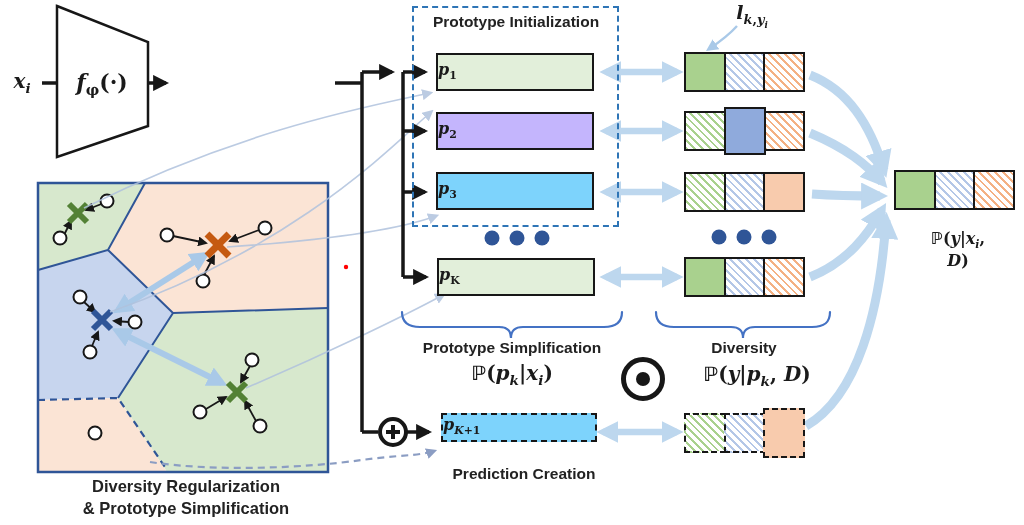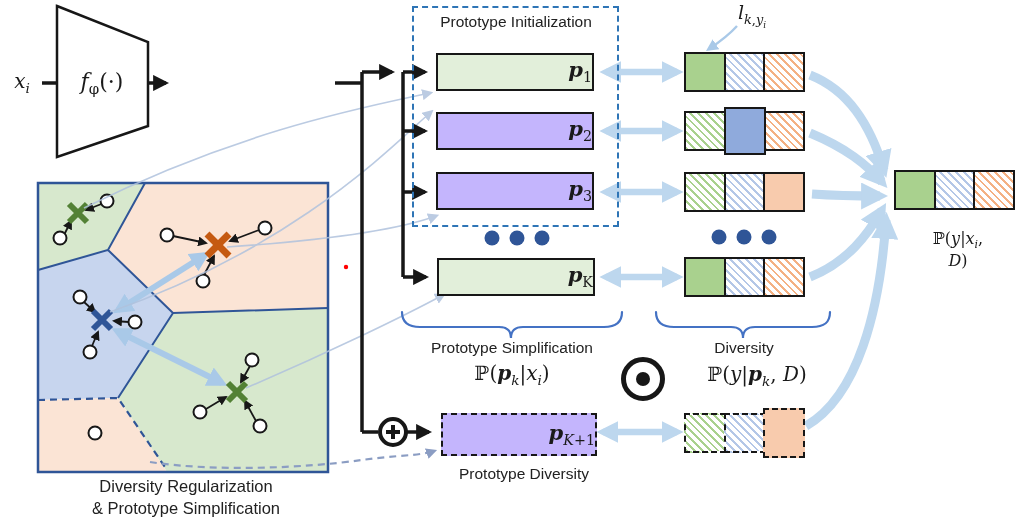--- a/index.html
+++ b/index.html
@@ -1,35 +1,35 @@
 <!DOCTYPE html>
 <html><head>
 <meta charset="utf-8">
 <style>
   html,body{margin:0;padding:0;background:#fff;}
   #canvas{position:relative;width:1024px;height:525px;background:#fff;overflow:hidden;
           font-family:"Liberation Sans",sans-serif;color:#1a1a1a;}
   #underlay{position:absolute;left:0;top:0;z-index:0;}
-  .abs{position:absolute;z-index:2;}
+  .abs{position:absolute;z-index:2;font-weight:bold;}
   .math{font-family:"DejaVu Serif","DejaVu Sans",serif;}
   .math sub{font-size:68%;}
   .lbl{font-size:15.5px;color:#222;white-space:nowrap;}
   .ctr{transform:translateX(-50%);text-align:center;}
   
   .wbox{box-sizing:border-box;border:2.5px solid #171717;background:#fff;
         display:flex;align-items:center;justify-content:center;}
   
   .pbox{box-sizing:border-box;width:158px;height:38px;border:2.5px solid #171717;
-        display:flex;align-items:center;justify-content:flex-end;
-        font-size:21px;padding-left:36px;}
+        display:flex;align-items:center;justify-content:flex-start;
+        font-size:16px;}
   .pbox .math{line-height:1;}
   .tone-green{background:#e2efda;}
   .tone-blue{background:#c4b5fd;}
-  .tone-peach{background:#c4b5fd;}
-  .pbox.dashed{border:2.8px dashed #171717;width:156px;height:43px;}
+  .tone-peach{background:#7dd3fc;}
+  .pbox.dashed{border:2.8px dashed #171717;width:156px;height:29px;}
   
   #init-box{box-sizing:border-box;left:412px;top:6px;width:207px;height:221px;
             border:2.5px dashed #2e75b6;z-index:1;}
   #init-title{left:516px;top:13px;}
   
   .bar{position:absolute;display:flex;z-index:2;}
   .bar .seg{box-sizing:border-box;width:42px;height:40px;border:2.5px solid #171717;margin-left:-2.5px;}
   .bar .seg:first-child{margin-left:0;}
   .bar .seg.pop{height:48px;margin-top:-4px;position:relative;z-index:3;}
   .bar.dashedb .seg{border-style:dashed;border-width:2.6px;}
@@ -276,17 +276,17 @@
   <div class="abs math ctr" id="weight-label"><i>l</i><sub><i>k</i>,<i>y</i><sub><i>i</i></sub></sub></div>
 
   <div class="abs lbl ctr" id="simpl-title">Prototype Simplification</div>
   <div class="abs math ctr" id="simpl-formula">ℙ(<b><i>p</i></b><sub><i>k</i></sub>|<i>x</i><sub><i>i</i></sub>)</div>
 
   <div class="abs lbl ctr" id="pred-title">Diversity</div>
   <div class="abs math ctr" id="pred-formula">ℙ(<i>y</i>|<b><i>p</i></b><sub><i>k</i></sub>, <i>D</i>)</div>
 
   <div class="abs math ctr" id="out-formula">ℙ(<i>y</i>|<i>x</i><sub><i>i</i></sub>, <i>D</i>)</div>
 
-  <div class="abs lbl ctr" id="creation-title">Prototype Diversity</div>
+  <div class="abs lbl ctr" id="creation-title">Prediction Creation</div>
 
   <div class="abs lbl ctr" id="vcap1">Diversity Regularization</div>
   <div class="abs lbl ctr" id="vcap2">&amp; Prototype Simplification</div>
 </div>
 
 </body></html>

